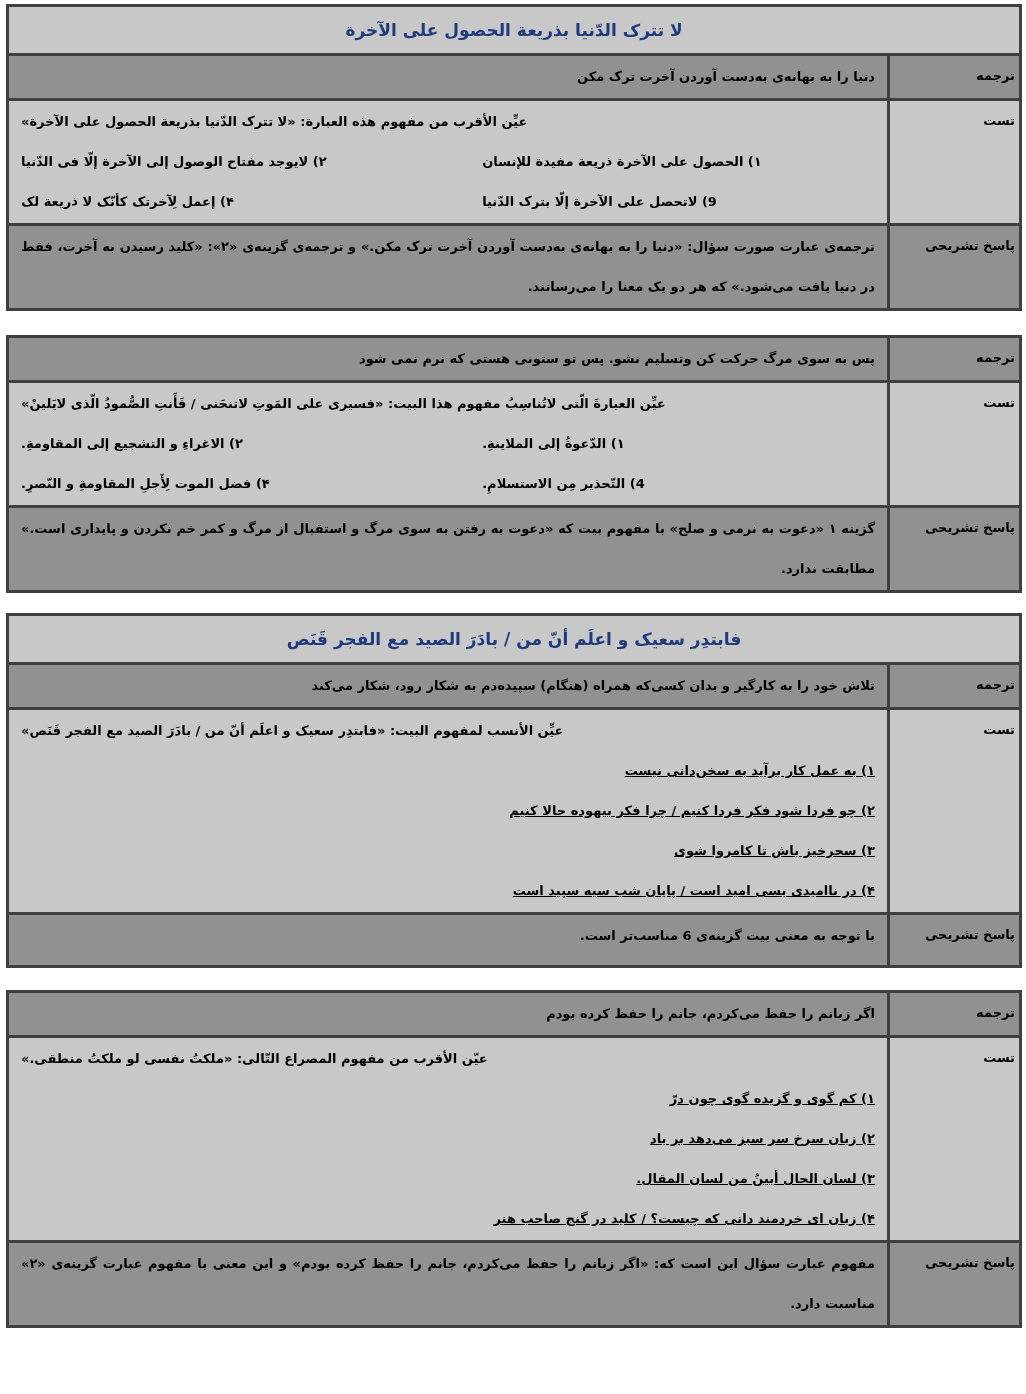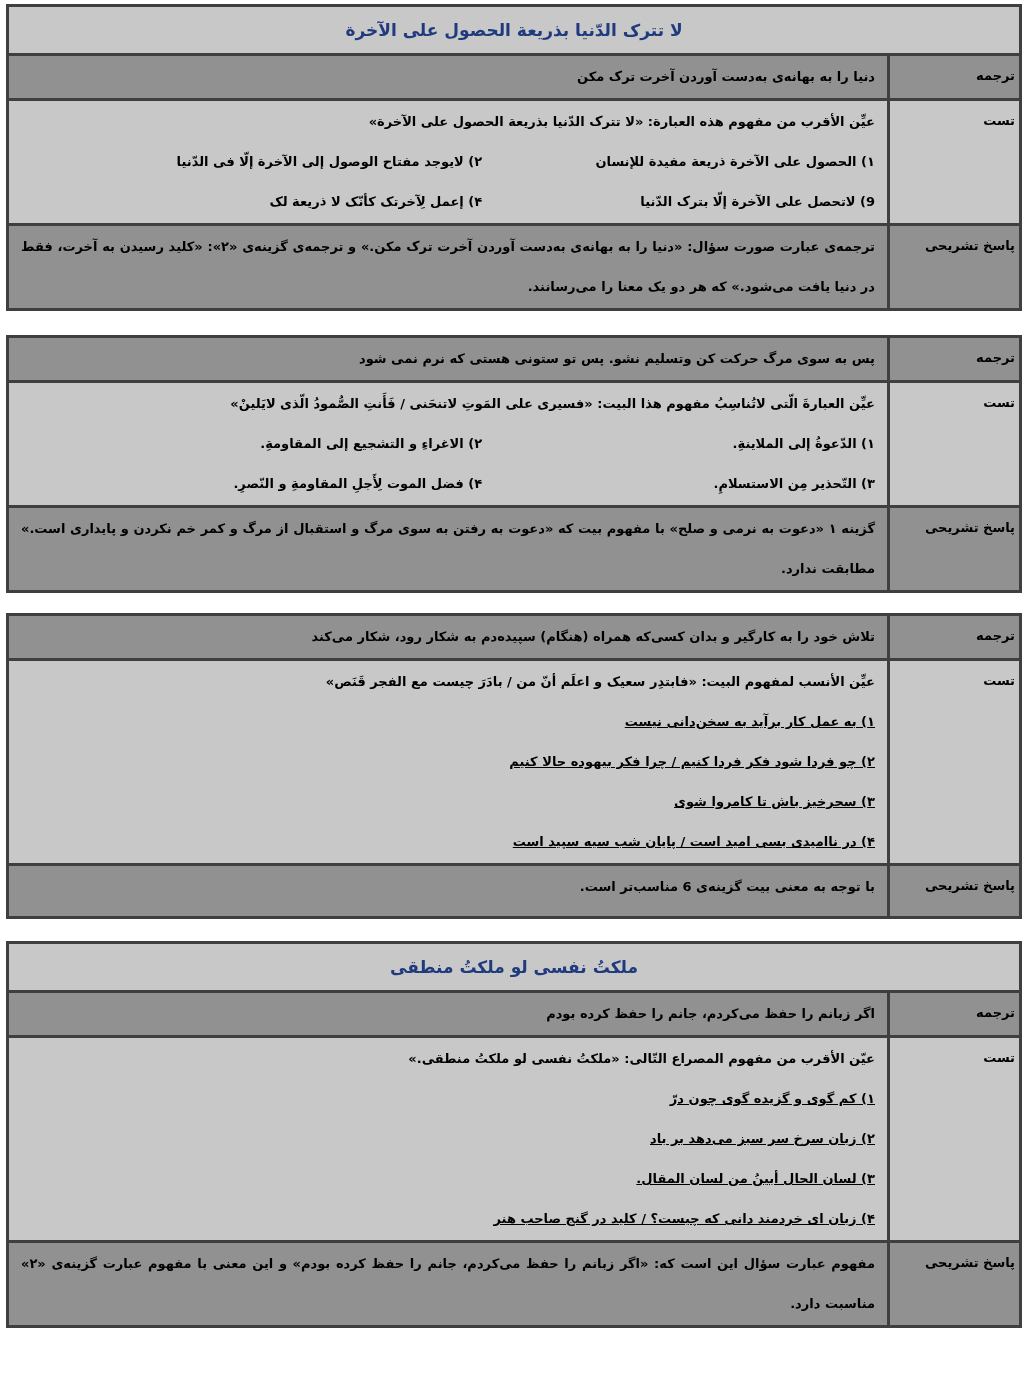--- a/index.html
+++ b/index.html
@@ -53,27 +53,27 @@
   }
   td.content {
     text-align: right;
     padding: 1px 12px;
   }
   tr.r-dark td { background: #919191; }
   tr.r-light td { background: #c8c8c8; }
   tr.r-one td { height: 40px; }
   tr.r-ans-short td { height: 48px; }
   .para { text-align: justify; }
-  .qline { text-align: right; }
+  .qline { text-align: left; }
   .opts2 {
     display: grid;
     grid-template-columns: 46% 54%;
     direction: rtl;
   }
-  .opts2 .opt { text-align: right; }
+  .opts2 .opt { text-align: left; }
   .opts1 .opt { text-align: right; display: block; text-decoration: underline; }
 </style>
 </head>
 <body>
 
 <div class="page">
 
   <table class="qt">
     <colgroup>
         <col class="c-label">
@@ -120,21 +120,21 @@
         <td class="label">ترجمه</td>
         <td class="content">پس به سوی مرگ حرکت کن وتسلیم نشو. پس تو ستونی هستی که نرم نمی شود</td>
       </tr>
       <tr class="r-light">
         <td class="label">تست</td>
         <td class="content">
           <div class="qline">عیِّن العبارةَ الّتی لاتُناسِبُ مفهوم هذا البیت: «فسیری علی المَوتِ لاتنحَنی / فَأَنتِ الصُّمودُ الّذی لایَلینْ»</div>
           <div class="opts2">
             <div class="opt">۱) الدّعوةُ إلی الملاینةِ.</div>
             <div class="opt">۲) الاغراءِ و التشجیع إلی المقاومةِ.</div>
-            <div class="opt">۳) التّحذیر مِن الاستسلامِ.</div>
+            <div class="opt">4) التّحذیر مِن الاستسلامِ.</div>
             <div class="opt">۴) فضل الموت لِأَجلِ المقاومةِ و النّصرِ.</div>
           </div>
         </td>
       </tr>
       <tr class="r-dark">
         <td class="label">پاسخ تشریحی</td>
         <td class="content">
           <div class="para">گزینه ۱ «دعوت به نرمی و صلح» با مفهوم بیت که «دعوت به رفتن به سوی مرگ و استقبال از مرگ و کمر خم نکردن و پایداری است.» مطابقت ندارد.</div>
         </td>
       </tr>
@@ -142,28 +142,31 @@
   </table>
 
   <div class="gap20"></div>
 
   <table class="qt">
     <colgroup>
         <col class="c-label">
         <col class="c-content">
       </colgroup>
     <tbody>
+      <tr class="r-title">
+        <td colspan="2">فابتدِر سعیک و اعلَم أنّ من / بادَرَ الصید مع الفجر قَنَص</td>
+      </tr>
       <tr class="r-dark r-one">
         <td class="label">ترجمه</td>
         <td class="content">تلاش خود را به کارگیر و بدان کسی‌که همراه (هنگام) سپیده‌دم به شکار رود، شکار می‌کند</td>
       </tr>
       <tr class="r-light">
         <td class="label">تست</td>
         <td class="content">
-          <div class="qline">عیِّن الأنسب لمفهوم البیت: «فابتدِر سعیک و اعلَم أنّ من / بادَرَ چیست مع الفجر قَنَص»</div>
+          <div class="qline">عیِّن الأنسب لمفهوم البیت: «فابتدِر سعیک و اعلَم أنّ من / بادَرَ الصید مع الفجر قَنَص»</div>
           <div class="opts1">
             <div class="opt">۱) به عمل کار برآید به سخن‌دانی نیست</div>
             <div class="opt">۲) چو فردا شود فکر فردا کنیم / چرا فکر بیهوده حالا کنیم</div>
             <div class="opt">۳) سحرخیز باش تا کامروا شوی</div>
             <div class="opt">۴) در ناامیدی بسی امید است / پایان شب سیه سپید است</div>
           </div>
         </td>
       </tr>
       <tr class="r-dark r-ans-short">
         <td class="label">پاسخ تشریحی</td>
@@ -175,23 +178,20 @@
   </table>
 
   <div class="gap22"></div>
 
   <table class="qt">
     <colgroup>
         <col class="c-label">
         <col class="c-content">
       </colgroup>
     <tbody>
-      <tr class="r-title">
-        <td colspan="2">ملکتُ نفسی لو ملکتُ منطقی</td>
-      </tr>
       <tr class="r-dark r-one">
         <td class="label">ترجمه</td>
         <td class="content">اگر زبانم را حفظ می‌کردم، جانم را حفظ کرده بودم</td>
       </tr>
       <tr class="r-light">
         <td class="label">تست</td>
         <td class="content">
           <div class="qline">عیّن الأقرب من مفهوم المصراع التّالی: «ملکتُ نفسی لو ملکتُ منطقی.»</div>
           <div class="opts1">
             <div class="opt">۱) کم گوی و گزیده گوی چون درّ</div>

